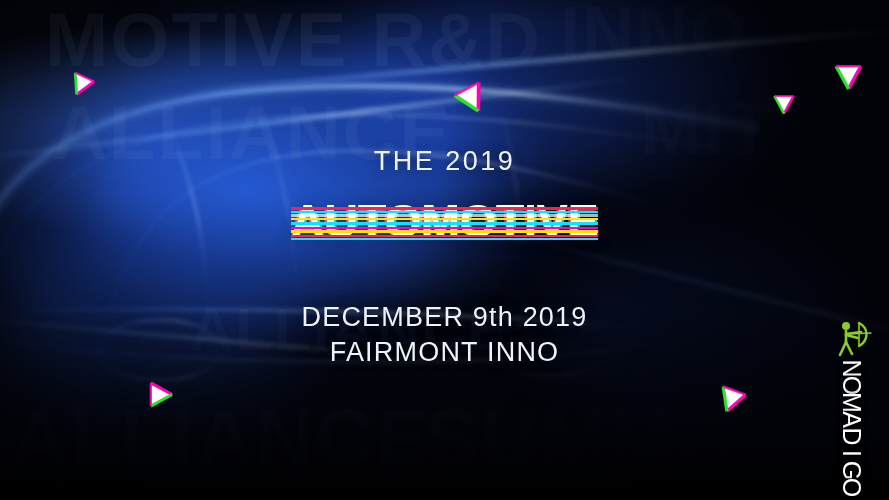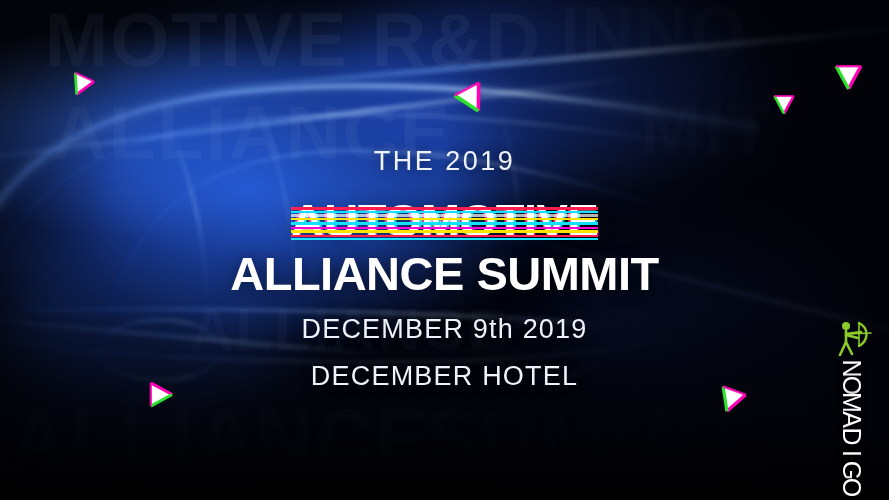--- a/index.html
+++ b/index.html
@@ -114,21 +114,21 @@
   .sh-c{color:#14e0ff;transform:translate(2.5px,0);clip-path:inset(36% 0 38% 0);opacity:.85;}
   .sh-y{color:#ffe400;transform:translate(-1px,1px);clip-path:inset(56% 0 26% 0);opacity:.8;}
   .sh-m{color:#ff00d4;transform:translate(1.5px,-1px);clip-path:inset(66% 0 18% 0);opacity:.8;}
 
   .lines{
     position:absolute;left:0;right:0;top:200px;
     font-size:27px;font-weight:300;letter-spacing:1.2px;
     color:#eef3fb;line-height:1.28;
     text-shadow:0 0 12px rgba(0,0,0,.5);
   }
-  .lines div{margin:12px;}
+  .lines div{margin:0;}
 
   
   .tri{position:absolute;}
   .tri svg{display:block;}
 
   
   .logo{
     position:absolute;right:6px;top:318px;
     width:58px;text-align:center;
   }
@@ -223,25 +223,24 @@
           <span class="band" style="top:46%;height:2px;background:#ffe400;"></span>
           <span class="band" style="top:53%;height:3px;background:#14e0ff;"></span>
           <span class="band" style="top:61%;height:2px;background:#ff00d4;"></span>
           <span class="band" style="top:68%;height:3px;background:#ffe400;"></span>
           <span class="band" style="top:76%;height:2px;background:#ff1f4f;"></span>
           <span class="band" style="top:82%;height:2px;background:#14e0ff;"></span>
         </span>
       </span>
     </div>
 
-    <div class="headline2">ALLIANCE SUMMIT</div>
 
     <div class="lines" style="top:300px;">
       <div>DECEMBER 9th 2019</div>
-      <div>DECEMBER HOTEL</div>
+      <div>FAIRMONT INNO</div>
     </div>
   </div>
 
   <div class="tri" id="tri-layer" style="position:absolute;inset:0;">
       <div class="tri" style="left: 68px; top: 72px; width: 26px; height: 26px; transform: rotate(205deg);">
         <svg width="26" height="26" viewBox="0 0 30 30">
           <polygon points="15,3 27,25 3,25" fill="#ffffff"></polygon>
           <path d="M15,3 L3,25" stroke="#ff00b4" stroke-width="3.2" fill="none"></path>
           <path d="M15,3 L27,25" stroke="#2fe02f" stroke-width="3.2" fill="none"></path>
           <path d="M3,25 L27,25" stroke="#ff00b4" stroke-width="2.4" fill="none" opacity=".85"></path>

